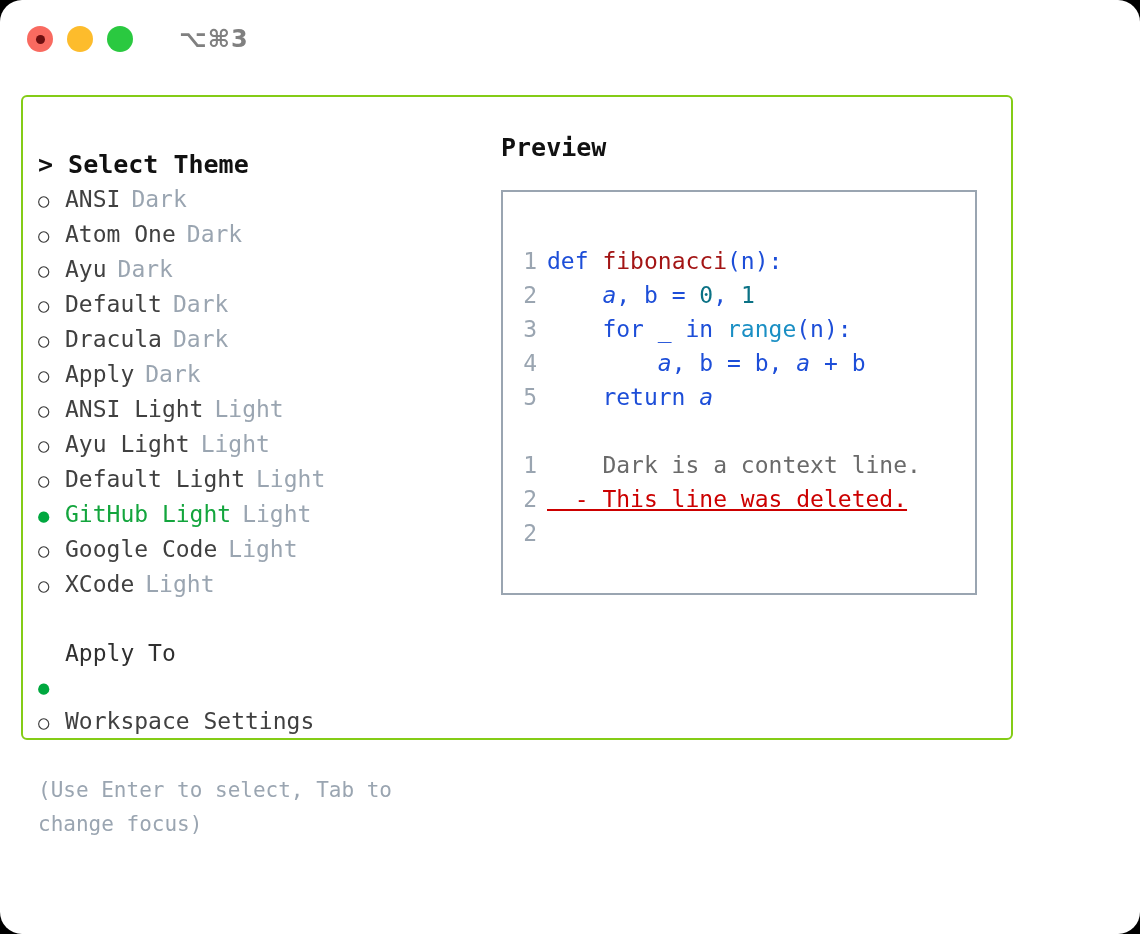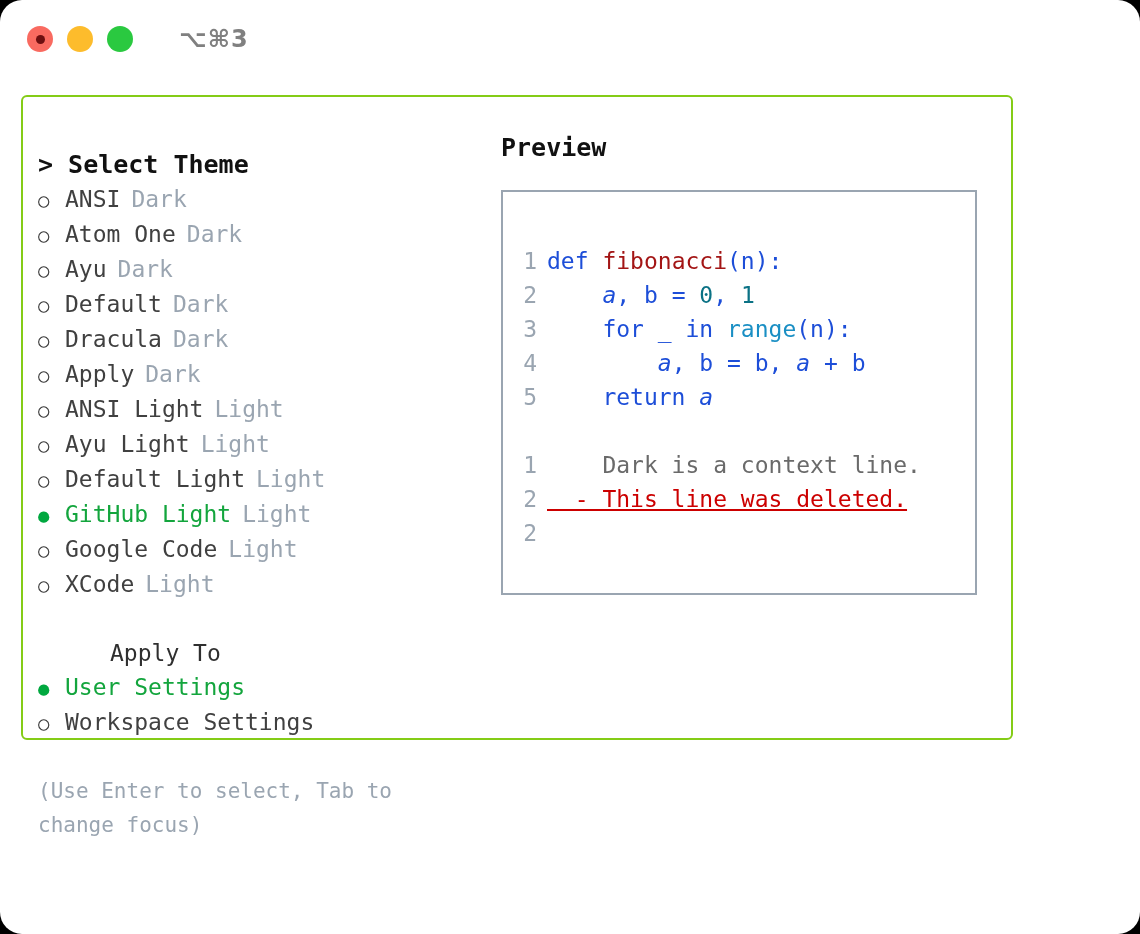--- a/index.html
+++ b/index.html
@@ -118,21 +118,20 @@
     color: #9aa5b1;
     margin-left: 11px;
   }
 
   .section-head {
     display: flex;
     line-height: 34px;
     font-size: 23px;
     white-space: pre;
     margin-top: 34px;
-    gap: 45px;
   }
   .section-head .marker { width: 27px; flex: 0 0 27px; }
   .section-head .label { color: #2f2f2f; }
 
   .hint {
     margin-top: 34px;
     font-size: 21px;
     line-height: 34px;
     color: #9aa5b1;
     width: 400px;
@@ -217,21 +216,21 @@
           <div class="opt"><span class="marker">○</span><span class="label">Google Code</span><span class="badge">Light</span></div>
           <div class="opt"><span class="marker">○</span><span class="label">XCode</span><span class="badge">Light</span></div>
         </div>
 
       <div class="section-head">
         <span class="marker"></span>
         <span class="label">Apply To</span>
       </div>
 
       <div class="opt-list" id="apply-list">
-          <div class="opt selected"><span class="marker sel">●</span><span class="label">User Settings</span></div>
+          <div class="opt selected"><span class="marker sel">●</span></div>
           <div class="opt"><span class="marker">○</span><span class="label">Workspace Settings</span></div>
         </div>
 
       <div class="hint">(Use Enter to select, Tab to change focus)</div>
     </div>
 
     <div class="right-col">
       <div class="col-title">Preview</div>
 
       <div class="preview-box">

